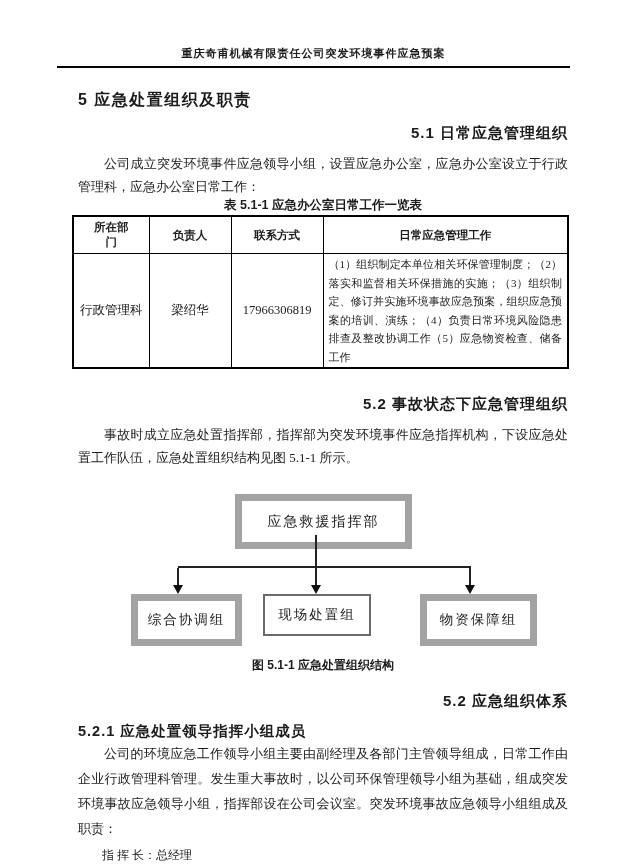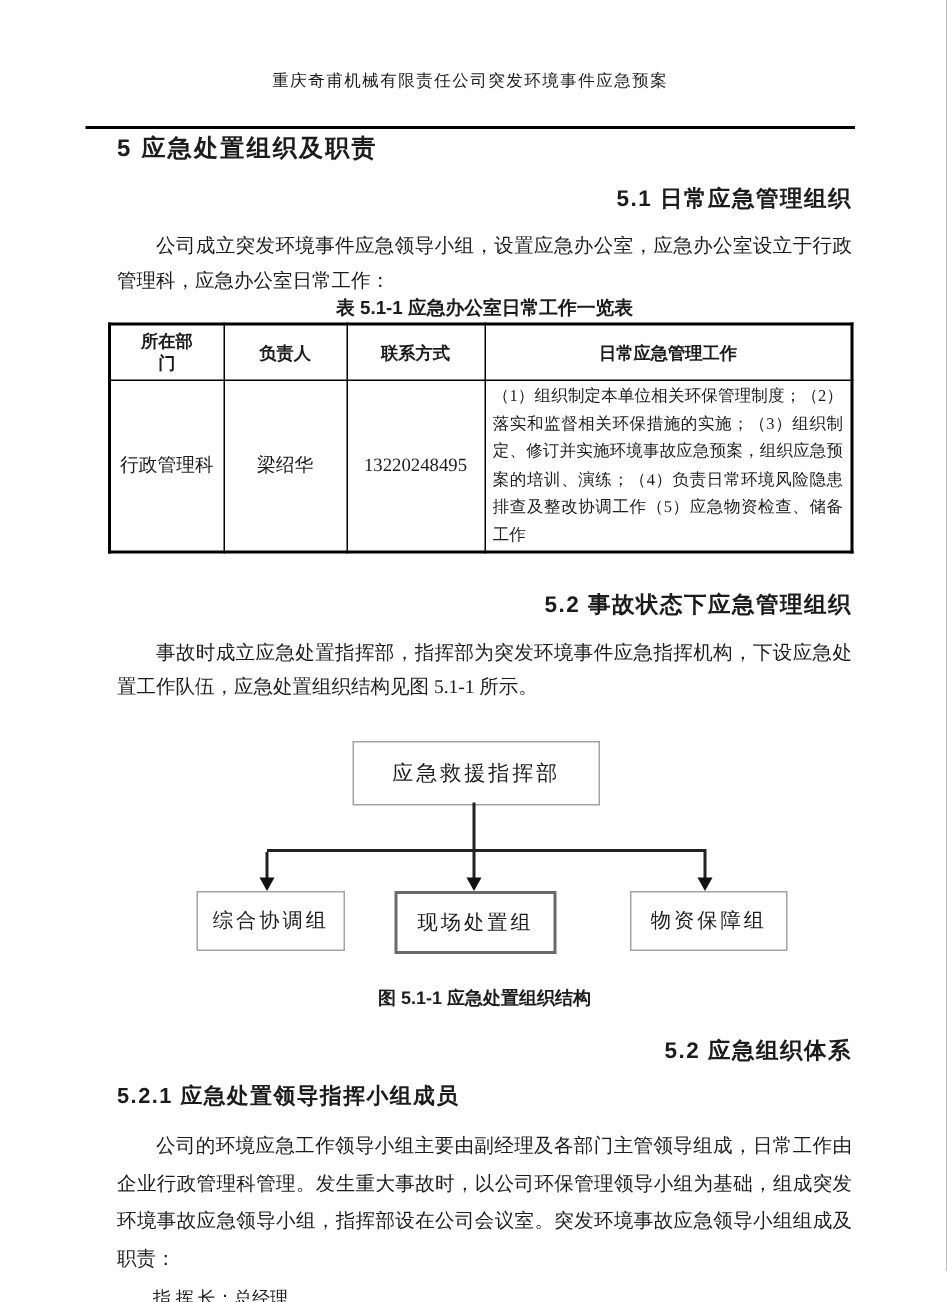--- a/index.html
+++ b/index.html
@@ -9,22 +9,22 @@
     background:#fff;
     margin:0 auto;
     overflow:hidden;
     font-family:"Liberation Serif","DejaVu Serif",serif;
     color:#1c1c1c;
   }
   
   .running-header{
     position:absolute;top:46px;left:57px;width:513px;
     text-align:center;
-    font-size:11px;font-weight:400;letter-spacing:1px;
-    padding-bottom:23px;
+    font-size:11px;font-weight:700;letter-spacing:1px;
+    padding-bottom:5px;
     border-bottom:2px solid #000;
   }
   
   .content{
     position:absolute;top:80px;left:78px;width:490px;
   }
   .h1{
     margin:10px 0 0 0;
     font-family:Liberation Sans, sans-serif;
     font-weight:bold;font-size:16px;line-height:20px;letter-spacing:1.5px;
@@ -39,21 +39,21 @@
   .h3{
     margin:12px 0 0 0;
     font-family:"Liberation Sans","DejaVu Sans",sans-serif;
     font-weight:bold;font-size:14.5px;line-height:18px;letter-spacing:1px;
   }
   .para{
     margin:10px 0 0 0;
     font-size:13px;line-height:23px;
     text-indent:2em;text-align:justify;
   }
-  .para-3l{line-height:25px;margin-top:11px;}
+  .para-3l{line-height:25px;margin-top:1px;}
   .commander{
     margin:7px 0 0 0;
     font-size:12px;line-height:14px;
     text-indent:2em;
   }
   
   .tbl-caption{
     margin:0;
     text-align:center;
     font-family:"Liberation Sans","DejaVu Sans",sans-serif;
@@ -88,21 +88,21 @@
   .col-duty{width:245px;}
   
   .orgchart{
     position:relative;
     margin-top:19px;
     height:150px;
     width:490px;
   }
   .node{
     position:absolute;
-    border:1px solid #a3a3a3;
+    border:7px solid #a3a3a3;
     background:#fff;
     display:flex;align-items:center;justify-content:center;
     font-size:14px;letter-spacing:2px;
   }
   .node-root{left:157px;top:6px;width:163px;height:41px;}
   .node-child{top:106px;height:38px;font-size:13.5px;}
   .node-c1{left:53px;width:97px;}
   .node-c2{left:185px;width:104px;border-width:2px;border-color:#6a6a6a;}
   .node-c3{left:342px;width:103px;}
   .cline{position:absolute;background:#222;}
@@ -163,21 +163,21 @@
           <th>所在部门</th>
           <th>负责人</th>
           <th>联系方式</th>
           <th>日常应急管理工作</th>
         </tr>
       </thead>
       <tbody>
         <tr>
           <td>行政管理科</td>
           <td>梁绍华</td>
-          <td>13220248495</td>
+          <td>17966306819</td>
           <td class="duty">（1）组织制定本单位相关环保管理制度；（2）落实和监督相关环保措施的实施；（3）组织制定、修订并实施环境事故应急预案，组织应急预案的培训、演练；（4）负责日常环境风险隐患排查及整改协调工作（5）应急物资检查、储备工作</td>
         </tr>
       </tbody>
     </table>
 
     <div class="h2 h2-52">5.2 事故状态下应急管理组织</div>
 
     <p class="para">事故时成立应急处置指挥部，指挥部为突发环境事件应急指挥机构，下设应急处置工作队伍，应急处置组织结构见图 5.1-1 所示。</p>
 
     <div class="orgchart">

